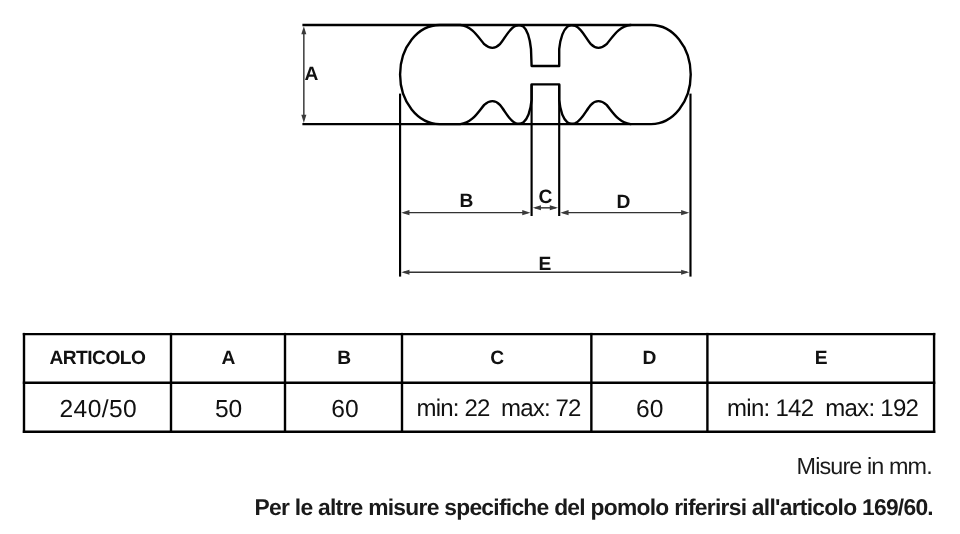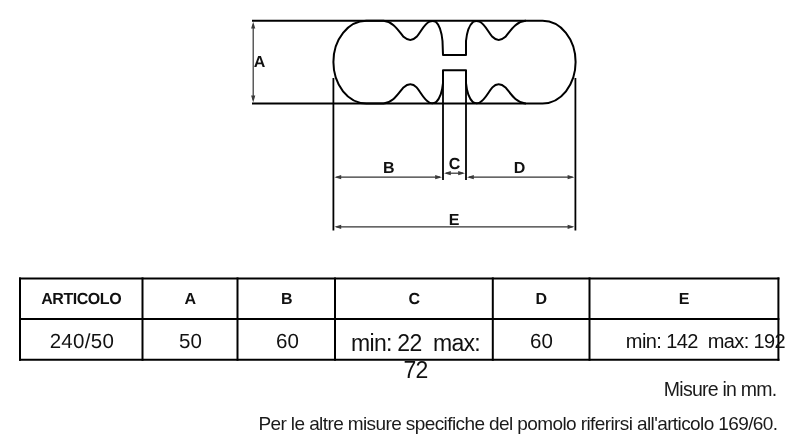--- a/index.html
+++ b/index.html
@@ -137,19 +137,19 @@
 
   <text x="81.9" y="347.8" font-size="20.5" letter-spacing="0.3" text-anchor="middle">240/50</text>
 
   <text x="190.5" y="347.8" font-size="20.5" text-anchor="middle">50</text>
 
   <text x="287.5" y="347.8" font-size="20.5" text-anchor="middle">60</text>
 
   <text x="541.5" y="347.8" font-size="20.5" text-anchor="middle">60</text>
 </svg>
 
-<div style="position:absolute;left:337.5px;top:330.1px;width:156px;text-align:center;font-size:23px;letter-spacing:-0.7px;color:#111;">min: 22&nbsp; max: 72</div>
+<div style="position:absolute;left:337.5px;top:330.1px;width:156px;text-align:center;font-size:20px;letter-spacing:-0.7px;color:#111;">min: 22&nbsp; max: 72</div>
 
-<div style="position:absolute;left:592px;top:330.1px;width:187px;text-align:center;font-size:20px;letter-spacing:-0.6px;color:#111;padding-left:20px;">min: 142&nbsp; max: 192</div>
+<div style="position:absolute;left:592px;top:330.1px;width:187px;text-align:center;font-size:20px;letter-spacing:-0.6px;color:#111;">min: 142&nbsp; max: 192</div>
 
 <div style="position:absolute;right:23.5px;top:377.6px;font-size:19.5px;font-weight:normal;letter-spacing:-0.75px;color:#1a1a1a;">Misure in mm.</div>
 
-<div style="position:absolute;right:22.5px;top:413.3px;font-size:19px;font-weight:normal;letter-spacing:-0.6px;color:#1a1a1a;">Per le altre misure specifiche del pomolo riferirsi all'articolo 169/60.</div>
+<div style="position:absolute;right:22.5px;top:413.3px;font-size:19px;font-weight:bold;letter-spacing:-0.6px;color:#1a1a1a;">Per le altre misure specifiche del pomolo riferirsi all'articolo 169/60.</div>
 
 </body></html>

